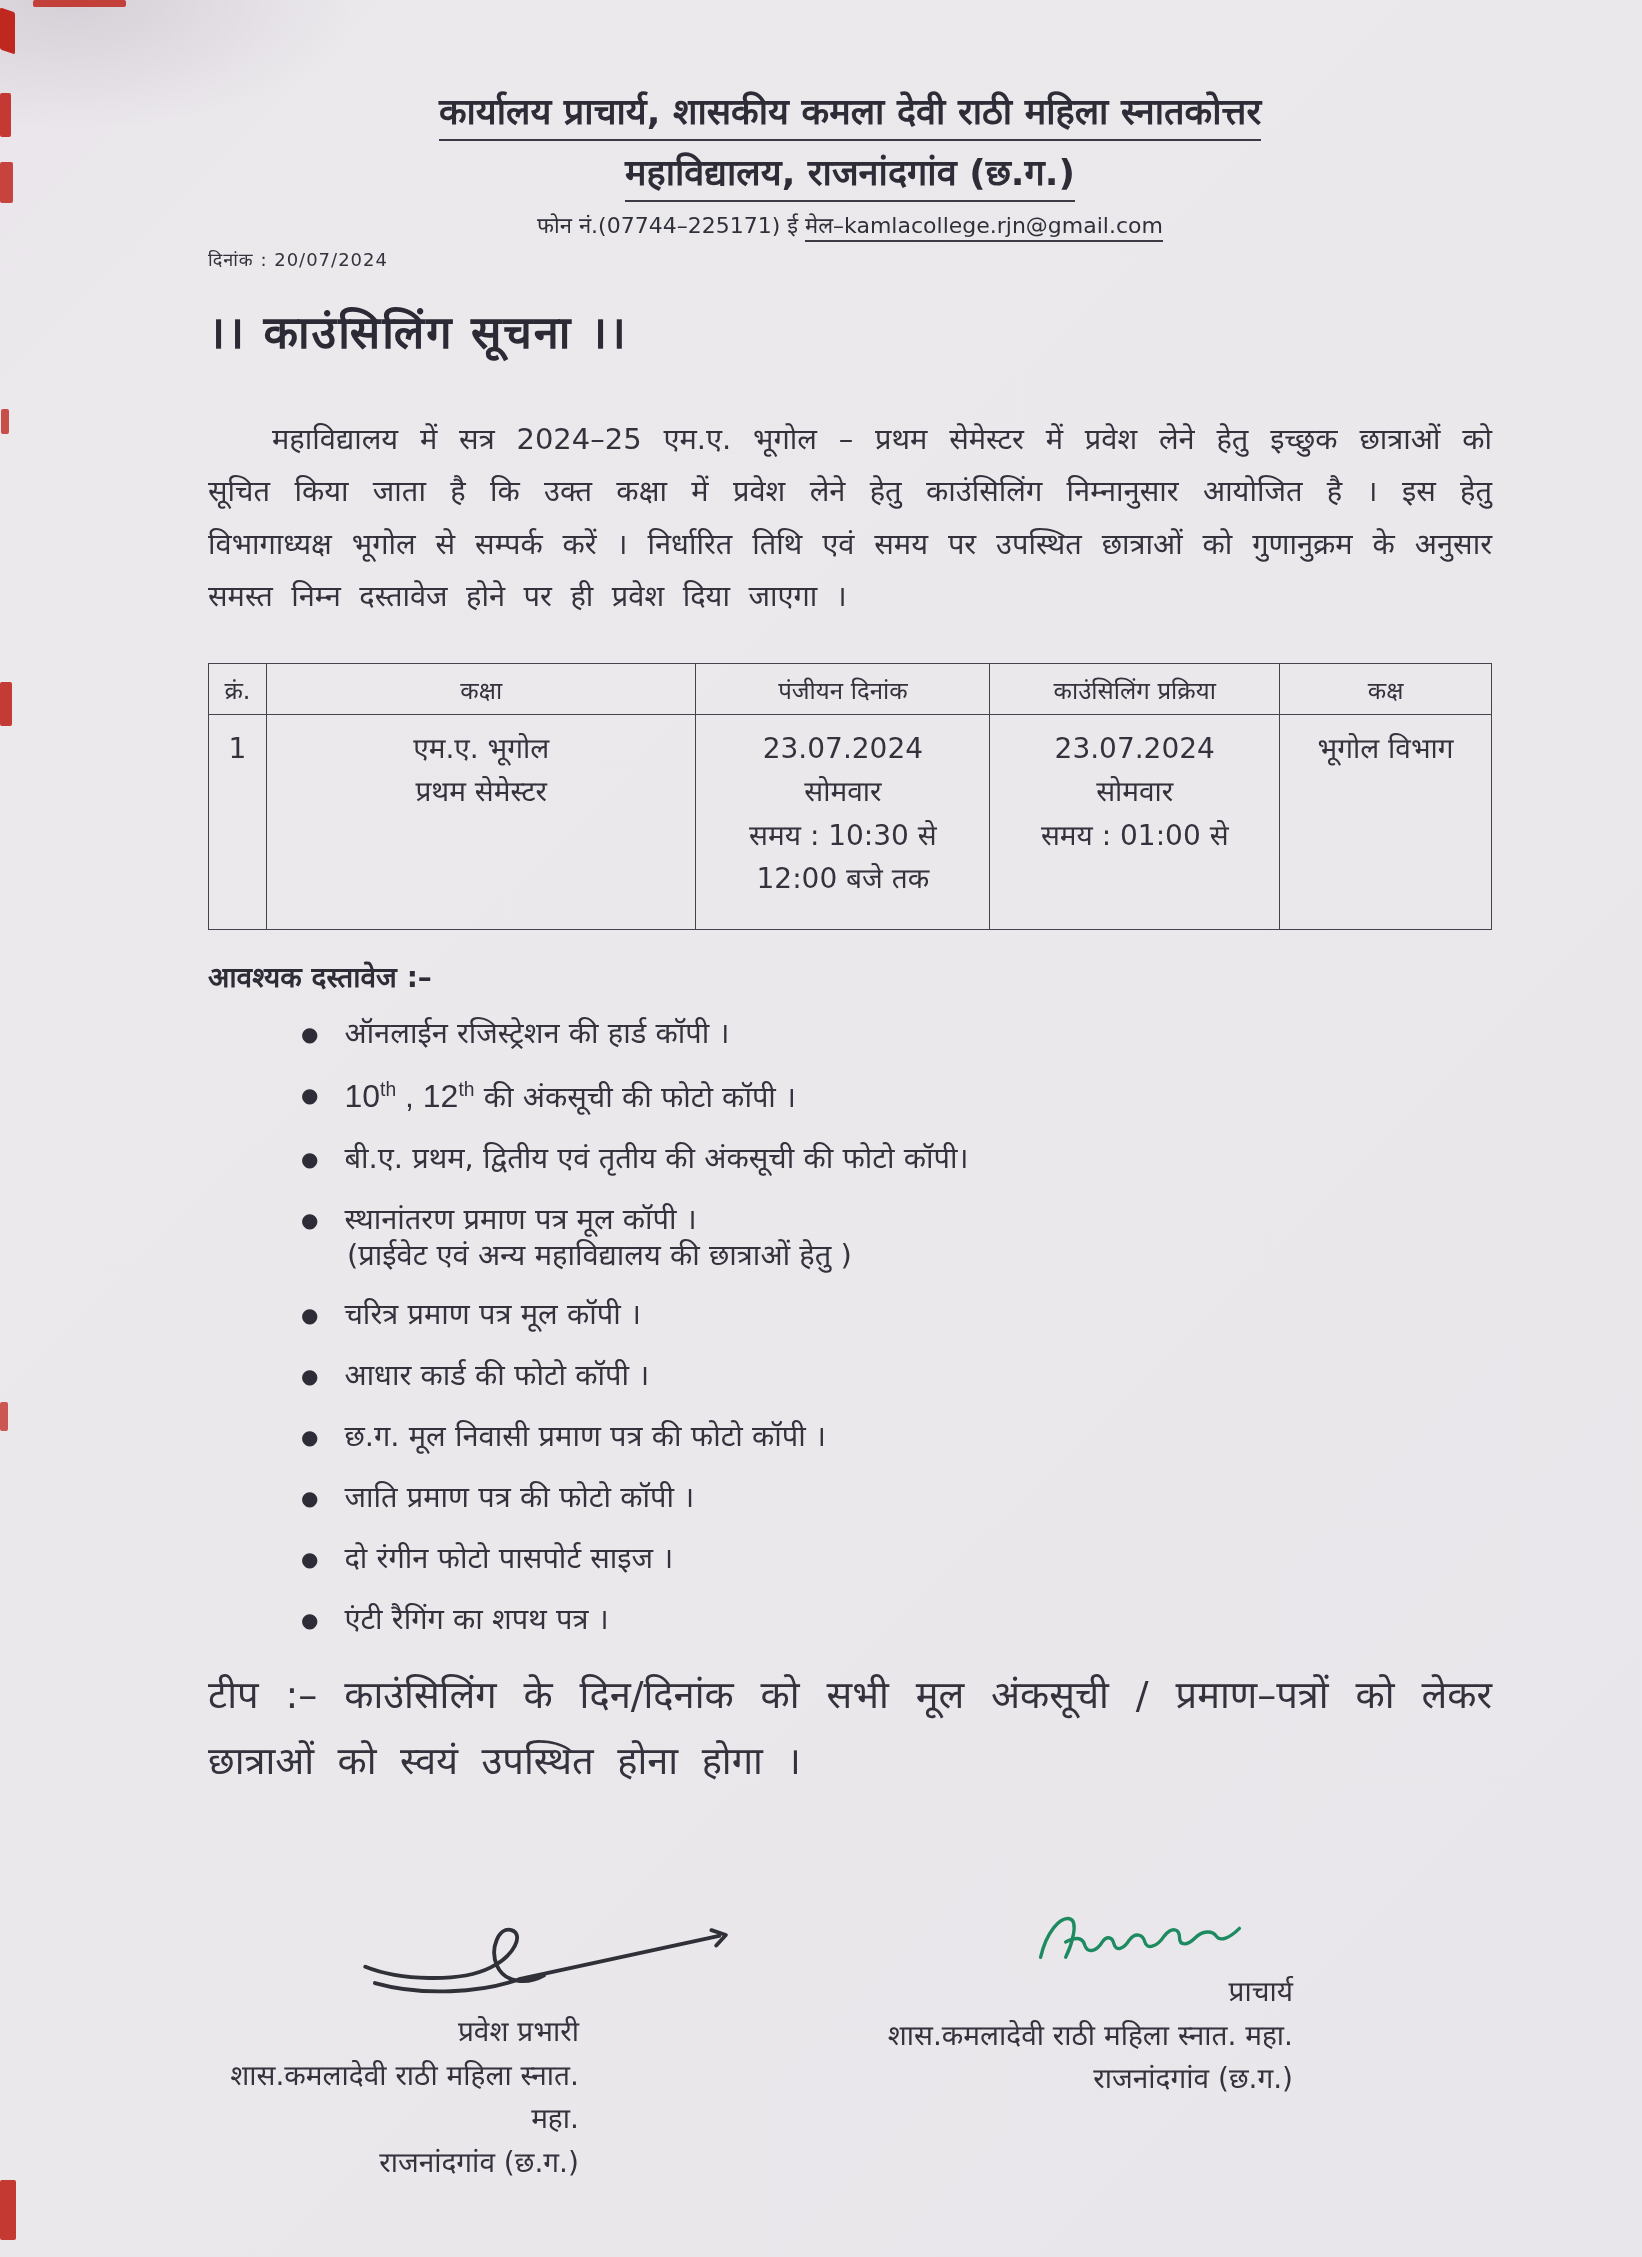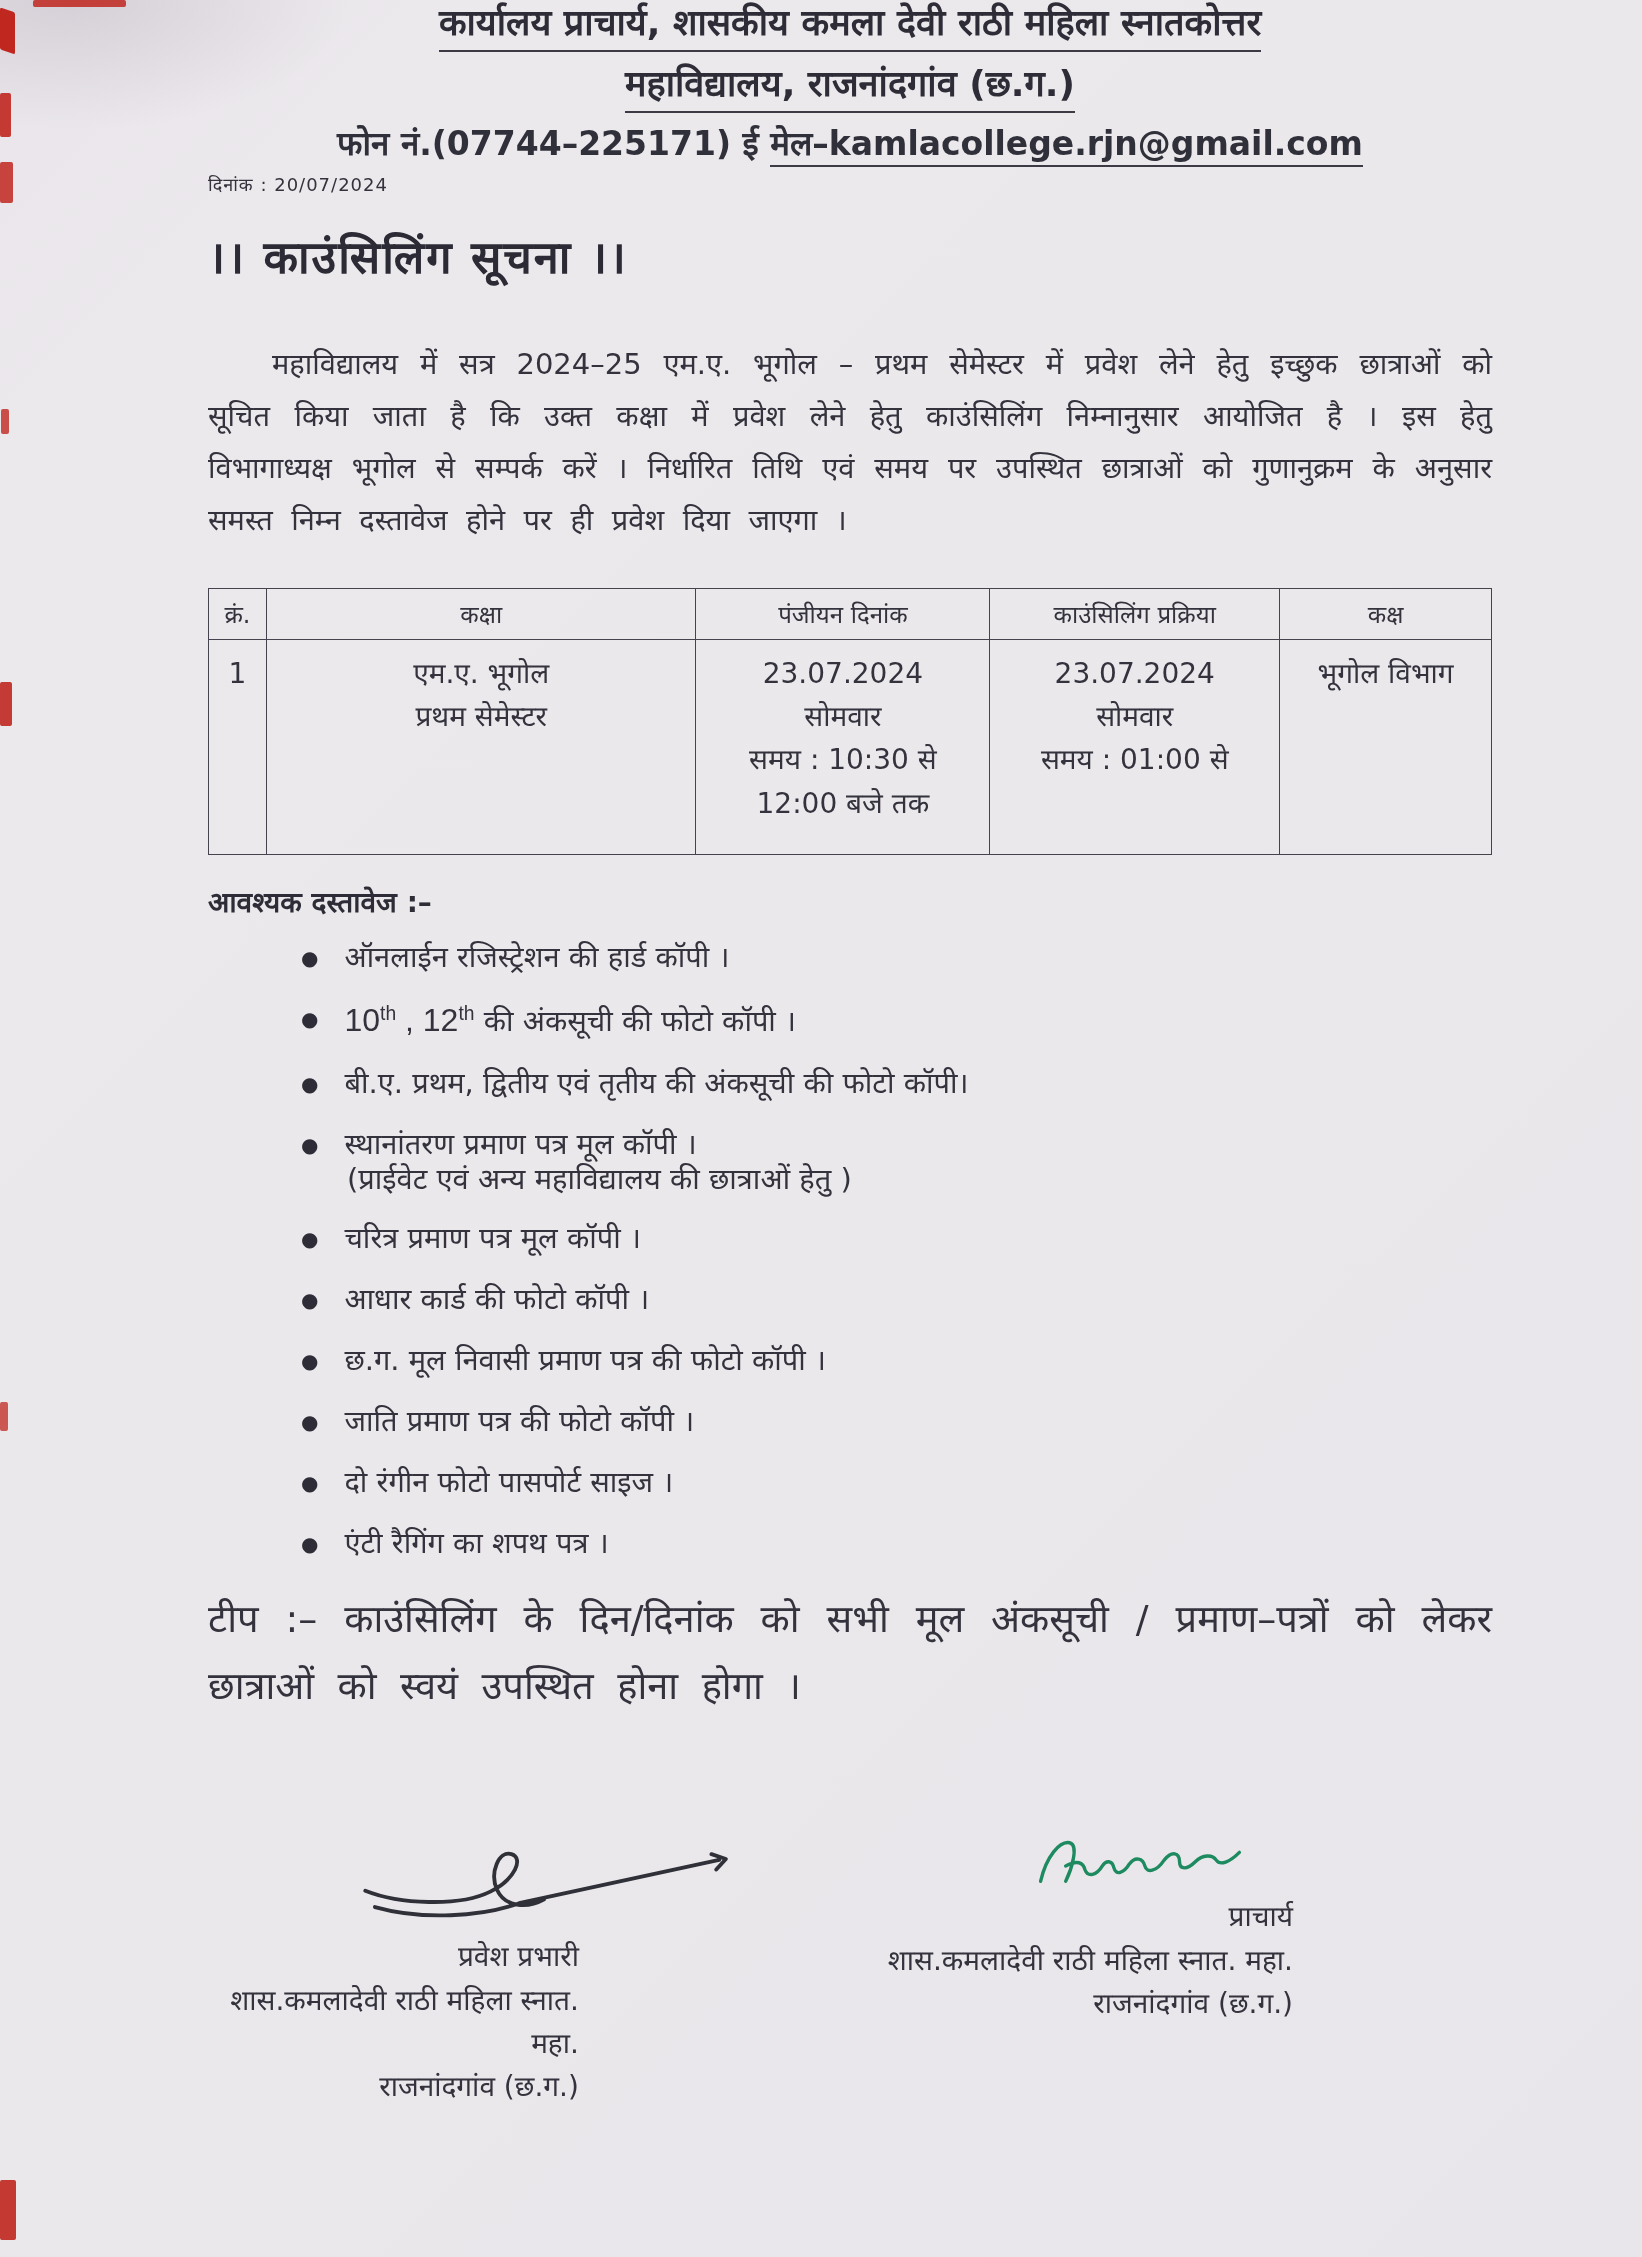--- a/index.html
+++ b/index.html
@@ -20,25 +20,25 @@
   .em-1{left:0;top:9.7px;width:15.4px;height:42px;transform:skewY(18deg);}
   .em-2{left:0;top:93px;width:10.6px;height:44px;opacity:.9;}
   .em-3{left:0;top:162px;width:12.6px;height:41px;opacity:.85;}
   .em-4{left:1px;top:409px;width:7.7px;height:25px;opacity:.8;}
   .em-5{left:0;top:682px;width:11.6px;height:44px;opacity:.9;}
   .em-6{left:0;top:1402px;width:7.7px;height:29px;opacity:.75;}
   .em-7{left:0;top:2180px;width:16.4px;height:60px;opacity:.9;}
   .corner-shadow{position:absolute;left:0;top:0;width:406px;height:154px;
     background:radial-gradient(ellipse at 18% 0%,rgba(120,110,125,.18),rgba(0,0,0,0) 60%);}
 
-  .header{text-align:center;line-height:1.25;}
+  .header{margin-top:89px;text-align:center;line-height:1.25;}
   .hdr-line{display:inline-block;font-weight:bold;font-size:36px;color:#2e2d37;
     padding-bottom:4.8px;border-bottom:2.9px solid #3c3b45;}
   .hdr-line2{margin-top:9.7px;font-size:36px;}
-  .phone-line{margin-top:9.7px;font-size:33px;font-weight:bold;color:#30303a;}
+  .phone-line{margin-top:9.7px;font-size:22px;font-weight:normal;color:#30303a;}
   .email{border-bottom:2.9px solid #3c3b45;padding-bottom:1.9px;}
   .date-line{margin-top:7.7px;text-align:left;font-size:18px;letter-spacing:1px;}
 
   .doc-title{margin-top:29px;text-align:left;font-size:45px;font-weight:bold;
     color:#2c2b35;letter-spacing:1.9px;}
 
   .intro{margin-top:52px;font-size:29px;line-height:1.8;text-align:justify;
     text-indent:64px;word-spacing:.32em;}
 
   table.schedule{margin-top:41px;width:100%;border-collapse:collapse;}

